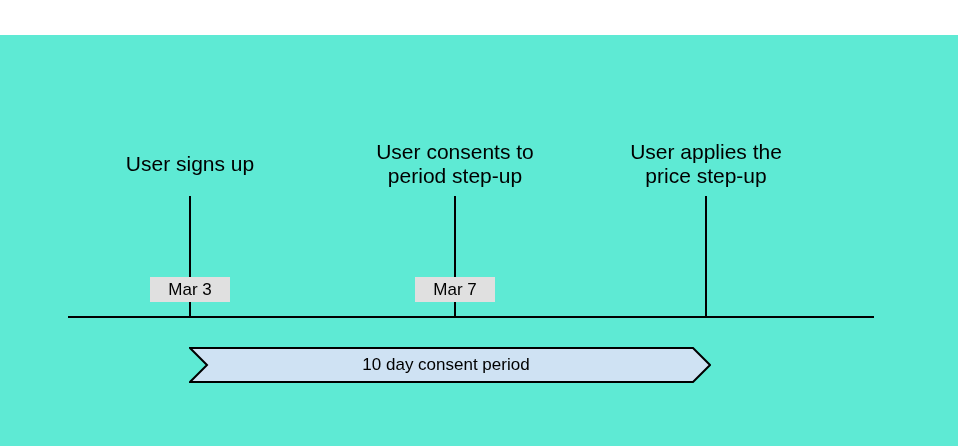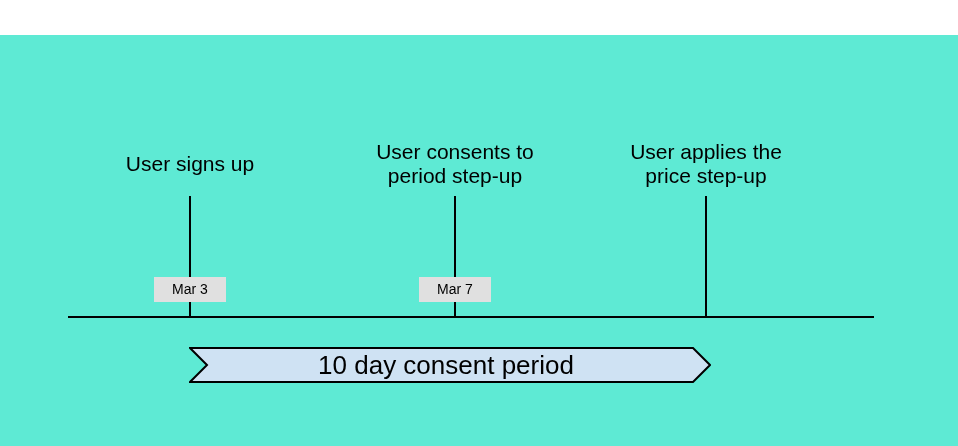--- a/index.html
+++ b/index.html
@@ -53,41 +53,41 @@
   }
   .date-wrap {
     position: absolute;
     left: 0;
     top: 242px;
     width: 100%;
     text-align: center;
   }
   .date-badge {
     display: inline-block;
-    font-size: 14px;
+    font-size: 17px;
     line-height: 25px;
     padding: 0 18px;
     background: #e0e0e0;
   }
   .period-arrow {
     position: absolute;
     left: 189px;
     top: 312px;
     width: 522px;
     height: 36px;
   }
   .period-label {
     position: absolute;
     left: 189px;
     top: 312px;
     width: 514px;
     height: 36px;
     line-height: 36px;
     text-align: center;
-    font-size: 26px;
+    font-size: 17px;
   }
 </style>
 </head>
 <body>
 
 <div class="canvas">
 
   <div class="axis"></div>
 
   <div class="event" style="--cx:190px">

